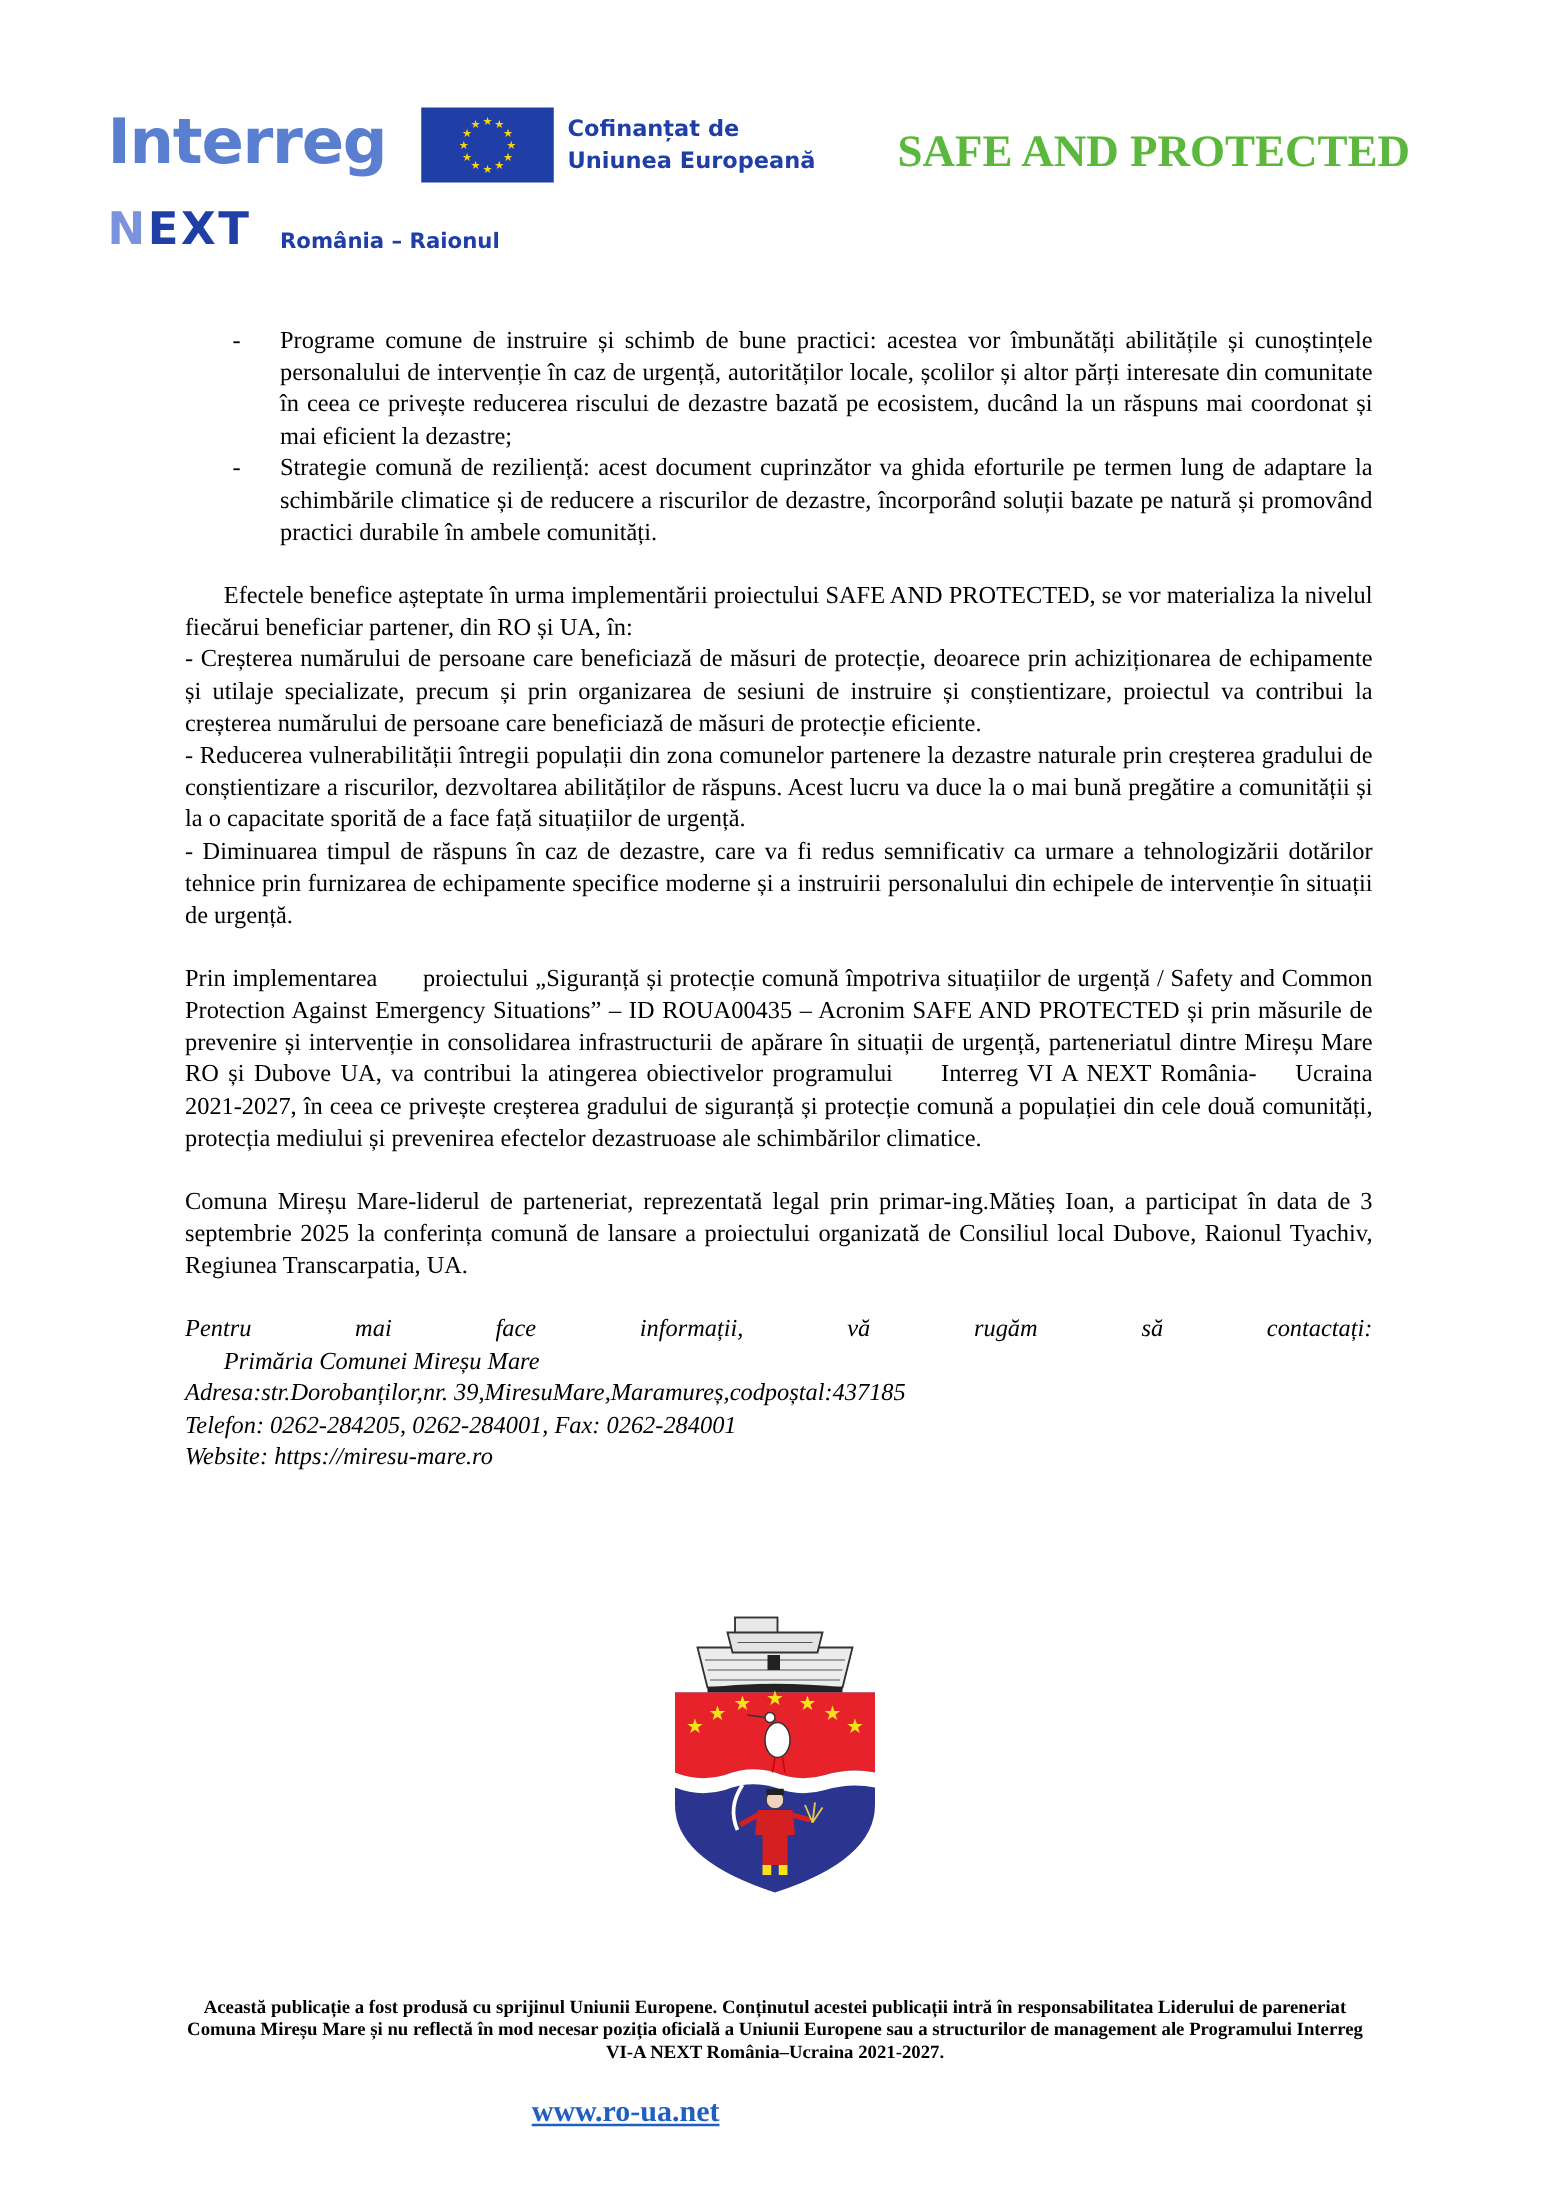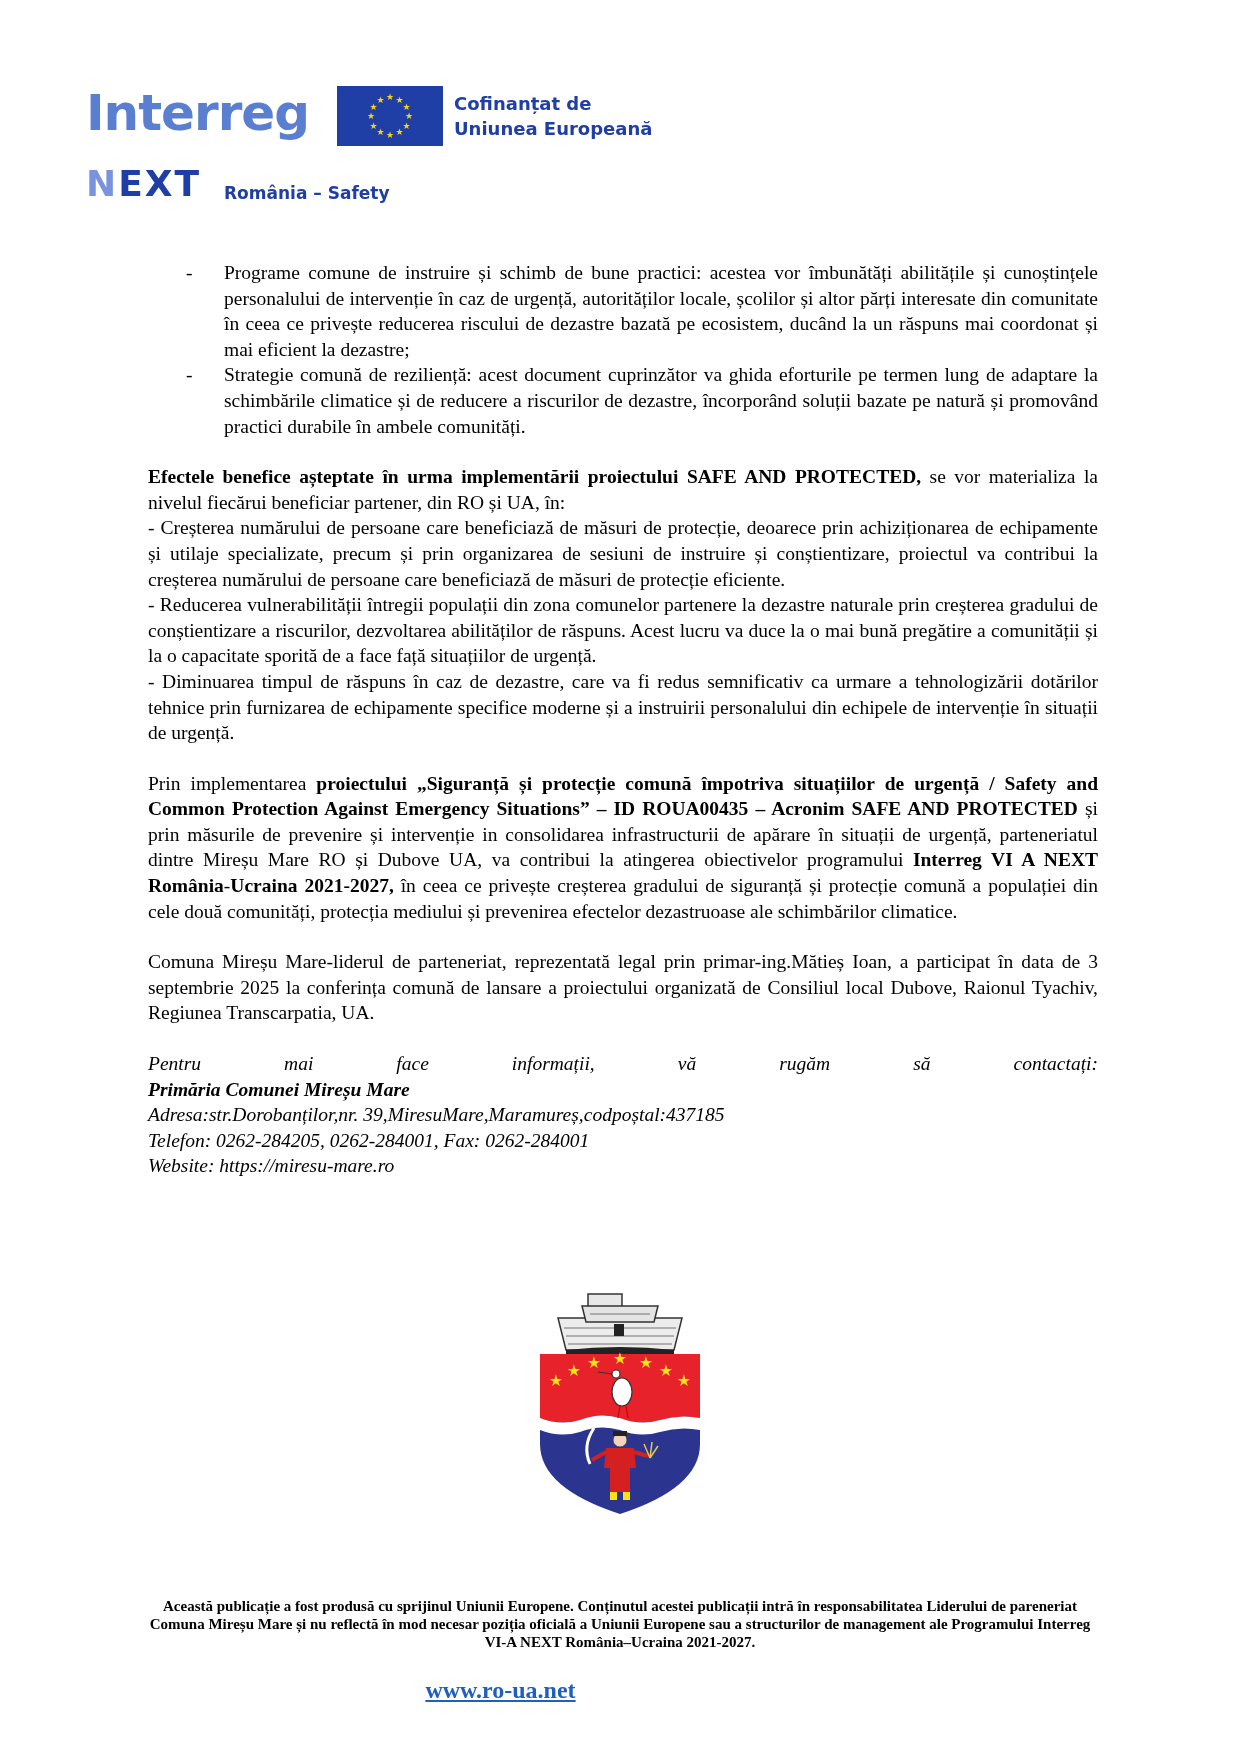--- a/index.html
+++ b/index.html
@@ -22,21 +22,21 @@
   .project-title { position: absolute; left: 718px; top: 100px; font-family: "Liberation Serif", serif;
                    font-weight: bold; font-size: 36px; color: #5cb83c; }
 
   
   .content { position: absolute; left: 148px; top: 260px; width: 950px; font-size: 19.5px; line-height: 25.6px; }
   .bullets { margin: 0; padding: 0; list-style: none; }
   .bullets li { position: relative; padding-left: 76px; text-align: justify; }
   .bullets li .dash { position: absolute; left: 38px; top: 0; }
   .para { margin: 0; text-align: justify; }
   .gap { height: 25px; }
-  .b { font-weight: bold; }
+  .b { font-weight: normal; margin-left: 31px; }
   .contact { font-style: italic; }
   .contact .line1 { display: flex; justify-content: space-between; }
   .contact .line-addr { display: flex; }
 
   
   .crest { position: absolute; left: 530px; top: 1288px; width: 180px; height: 228px; }
 
   
   .footer { position: absolute; left: 140px; top: 1597px; width: 960px; text-align: center;
             font-weight: bold; font-size: 15px; line-height: 18px; }
@@ -62,21 +62,22 @@
         <text x="34" y="33" text-anchor="middle" font-size="9" fill="#f5d313">★</text>
         <text x="36.54551732809567" y="23.5" text-anchor="middle" font-size="9" fill="#f5d313">★</text>
         <text x="43.49999999999999" y="16.54551732809567" text-anchor="middle" font-size="9" fill="#f5d313">★</text>
       </svg>
   </div>
   <div class="cofin">
     <div>Cofinanțat de</div>
     <div>Uniunea Europeană</div>
   </div>
   <div class="next-word"><span class="n">N</span><span>E</span><span>X</span><span>T</span></div>
-  <div class="ro-ua">România – Safety</div>
+  <div class="ro-ua">România – Raionul</div>
+  <div class="project-title">SAFE AND PROTECTED</div>
 </div>
 
 <div class="content">
   <ul class="bullets">
     <li><span class="dash">-</span><span>Programe comune de instruire și schimb de bune practici: acestea vor îmbunătăți abilitățile și cunoștințele personalului de intervenție în caz de urgență, autorităților locale, școlilor și altor părți interesate din comunitate în ceea ce privește reducerea riscului de dezastre bazată pe ecosistem, ducând la un răspuns mai coordonat și mai eficient la dezastre;</span></li>
     <li><span class="dash">-</span><span>Strategie comună de reziliență: acest document cuprinzător va ghida eforturile pe termen lung de adaptare la schimbările climatice și de reducere a riscurilor de dezastre, încorporând soluții bazate pe natură și promovând practici durabile în ambele comunități.</span></li>
   </ul>
 
   <div class="gap"></div>
 

